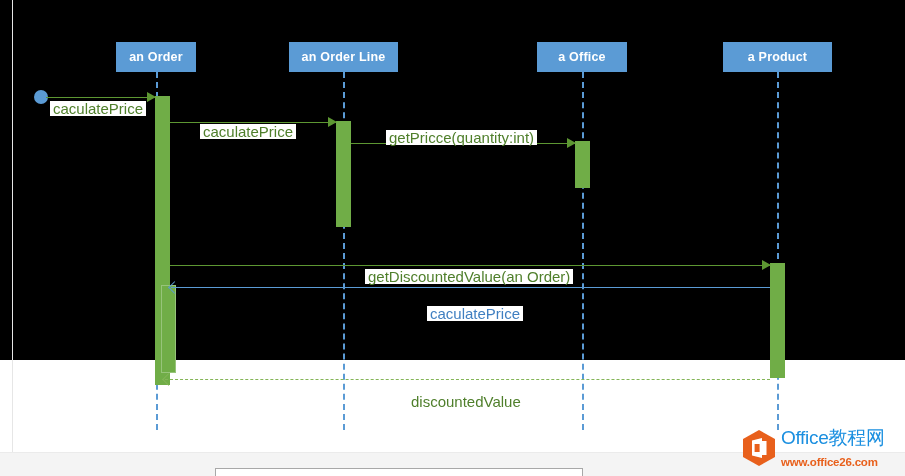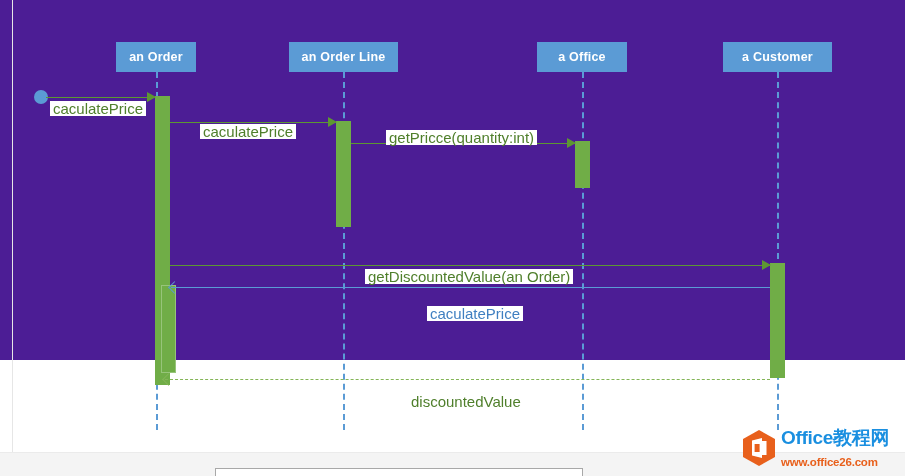--- a/index.html
+++ b/index.html
@@ -8,21 +8,21 @@
     width: 905px; height: 476px;
     background: #ffffff;
     font-family: "Liberation Sans", sans-serif;
     overflow: hidden;
   }
 
   #canvas {
     position: relative;
     width: 905px;
     height: 360px;
-    background: #4c1d95;
+    background: #000000;
   }
 
   
   .edge-rule {
     position: absolute;
     left: 12px; top: 0;
     width: 1px; height: 452px;
     background: #e6e6e6;
   }
 
@@ -138,21 +138,21 @@
     align-items: center;
   }
   .wm-logo {
     width: 36px; height: 38px;
     position: relative;
     flex: none;
   }
   .wm-text { margin-left: 4px; line-height: 1; }
   .wm-title {
     font-size: 19px;
-    font-weight: bold;
+    font-weight: normal;
     color: #1a8fe0;
     letter-spacing: -0.3px;
     display: block;
   }
   .wm-title .cn { color: #1a8fe0; }
   .wm-url {
     font-size: 11.5px;
     font-weight: bold;
     color: #e8601c;
     display: block;
@@ -175,21 +175,21 @@
   <div class="participant" style="left:116px; top:42px; width:80px;">
     <span>an Order</span>
   </div>
   <div class="participant" style="left:289px; top:42px; width:109px;">
     <span>an Order Line</span>
   </div>
   <div class="participant" style="left:537px; top:42px; width:90px;">
     <span>a Office</span>
   </div>
   <div class="participant" style="left:723px; top:42px; width:109px;">
-    <span>a Customer</span>
+    <span>a Product</span>
   </div>
 
   <div class="activation" style="left:155px; top:96px; height:289px;"></div>
   <div class="activation nested" style="left:161px; top:285px; height:88px;"></div>
   <div class="activation" style="left:336px; top:121px; height:106px;"></div>
   <div class="activation" style="left:575px; top:141px; height:47px;"></div>
   <div class="activation" style="left:770px; top:263px; height:115px;"></div>
 
   <div class="start-node" style="left:34px; top:90px;"></div>
 

